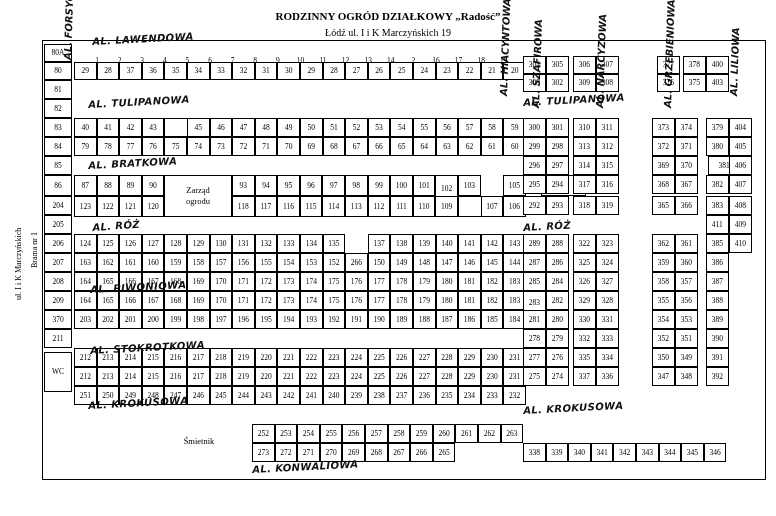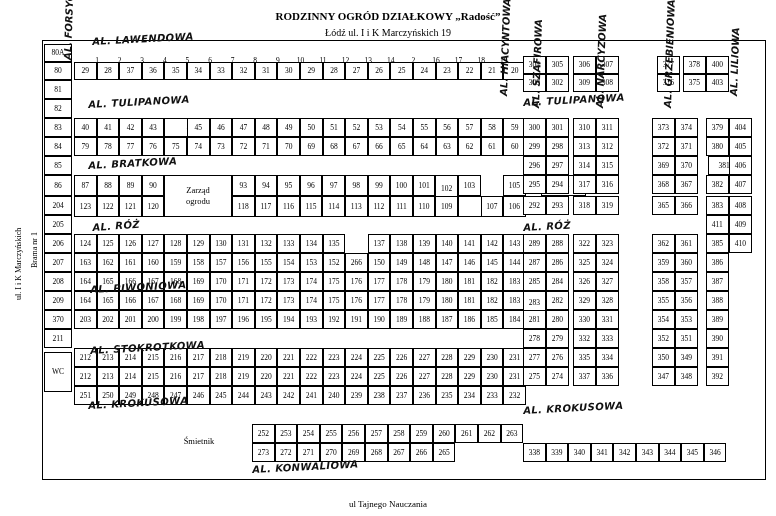--- a/index.html
+++ b/index.html
@@ -38,21 +38,20 @@
 <div id="page">
 
   <div class="title" style="top:10px;">RODZINNY OGRÓD DZIAŁKOWY „Radość”</div>
   <div class="subtitle" style="top:27px;">Łódź ul. I i K Marczyńskich 19</div>
 
   <div class="frame" style="left:42px;top:40px;width:722px;height:438px;"></div>
 
   <div class="vtext" style="left:14px;top:300px;">ul. I i K Marczyńskich</div>
   <div class="vtext" style="left:30px;top:268px;">Brama nr 1</div>
 
-  <div class="footer2" style="top:499px;">ul Tajnego Nauczania</div>
 
   <div id="generated">
       <div class="colhdr" style="left: 88px; top: 56px; width: 18px;">1</div>
       <div class="colhdr" style="left: 110.6px; top: 56px; width: 18px;">2</div>
       <div class="colhdr" style="left: 133.2px; top: 56px; width: 18px;">3</div>
       <div class="colhdr" style="left: 155.8px; top: 56px; width: 18px;">4</div>
       <div class="colhdr" style="left: 178.4px; top: 56px; width: 18px;">5</div>
       <div class="colhdr" style="left: 201px; top: 56px; width: 18px;">6</div>
       <div class="colhdr" style="left: 223.6px; top: 56px; width: 18px;">7</div>
       <div class="colhdr" style="left: 246.2px; top: 56px; width: 18px;">8</div>

